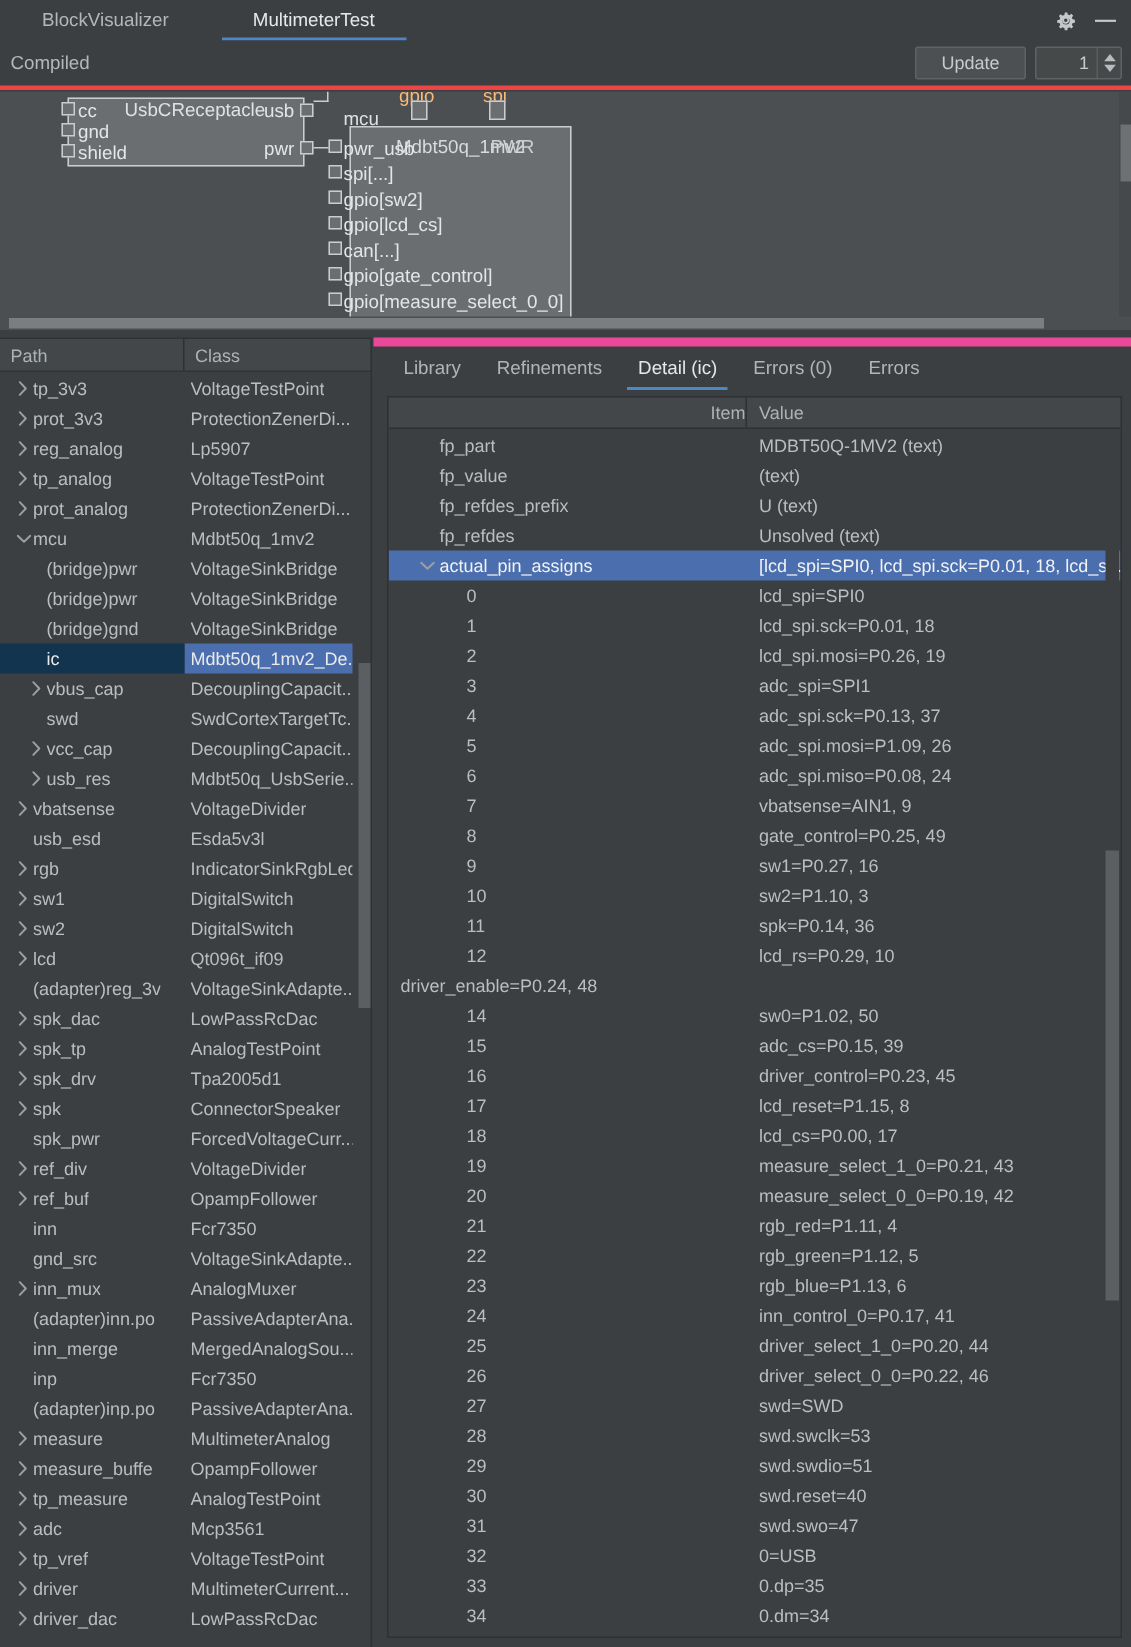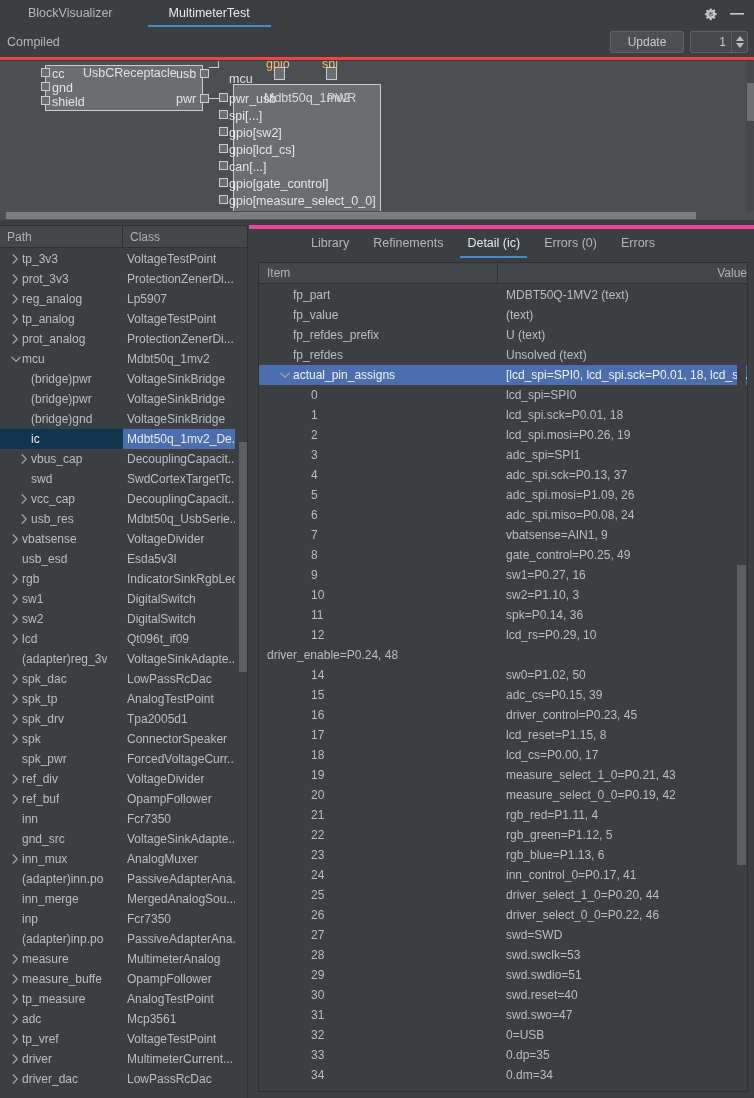--- a/index.html
+++ b/index.html
@@ -116,39 +116,39 @@
   .trow.sel .cpath { background: #13344f; }
   .trow.sel .cclass { background: #4b6eaf; }
   .trow.sel .tlabel { color: #e8eaec; }
   .tree-vscroll { position: absolute; right: 0; top: 23px; width: 10px; bottom: 0; background: #3c3f41; }
   .tree-vscroll .thumb { position: absolute; left: 1px; top: 193px; width: 9px; height: 230px; background: #5b5f61; }
   .tree-edge { position: absolute; right: 0; top: 0; bottom: 0; width: 1px; background: #2e3133; }
 
   
   .detailpane {
     position: absolute; left: 249px; top: 225px; width: 505px; height: 873px;
-    background: #3c3f41; border-top: 4px solid #ec4899; padding-left: 42px;
+    background: #3c3f41; border-top: 6px solid #ec4899;
   }
   .tabbar { display: flex; align-items: flex-end; height: 29px; padding-left: 8px; }
   .dtab {
     position: relative; padding: 0 12px; height: 29px; line-height: 29px;
     font-size: 12.5px; color: #b2b5b8; cursor: default; white-space: nowrap;
   }
   .dtab.active { color: #e6e9ea; }
   .dtab.active::after {
     content: ""; position: absolute; left: 5px; right: 5px; bottom: 0; height: 2px; background: #4a88c7;
   }
   .tbl-wrap {
     position: absolute; left: 9px; top: 33px; right: 6px; bottom: 6px;
     border: 1px solid #2e3133; background: #3c3f41; overflow: hidden;
   }
   .tbl-header { display: flex; height: 21px; background: #434749; border-bottom: 1px solid #2e3133; }
   .tbl-header .hc { font-size: 12px; color: #aeb2b5; line-height: 21px; padding-left: 8px; }
-  .tbl-header .hc.c-item { width: 239px; border-right: 1px solid #2e3133; }
-  .tbl-header .hc.c-value { flex: 1; text-align: right; }
+  .tbl-header .hc.c-item { width: 239px; border-right: 1px solid #2e3133; text-align: right; }
+  .tbl-header .hc.c-value { flex: 1; }
   .tbl-body { position: absolute; left: 0; top: 22px; right: 0; bottom: 0; overflow: hidden; }
   .drow { display: flex; height: 20px; align-items: center; white-space: nowrap; }
   .drow .d-item { width: 239px; display: flex; align-items: center; height: 20px; overflow: hidden; }
   .drow .d-value { flex: 1; display: flex; align-items: center; height: 20px; overflow: hidden; padding-left: 8px; }
   .dtext { font-size: 12px; color: #bbbdbf; white-space: nowrap; overflow: hidden; }
   .drow.sel { background: #4b6eaf; }
   .drow.sel .dtext { color: #f0f2f4; }
   .d-arrow { width: 16px; flex: 0 0 16px; display: flex; align-items: center; justify-content: center; }
   .d-arrow svg { display: block; }
   .detail-vscroll { position: absolute; right: 1px; top: 22px; width: 9px; bottom: 1px; background: #3c3f41; }

